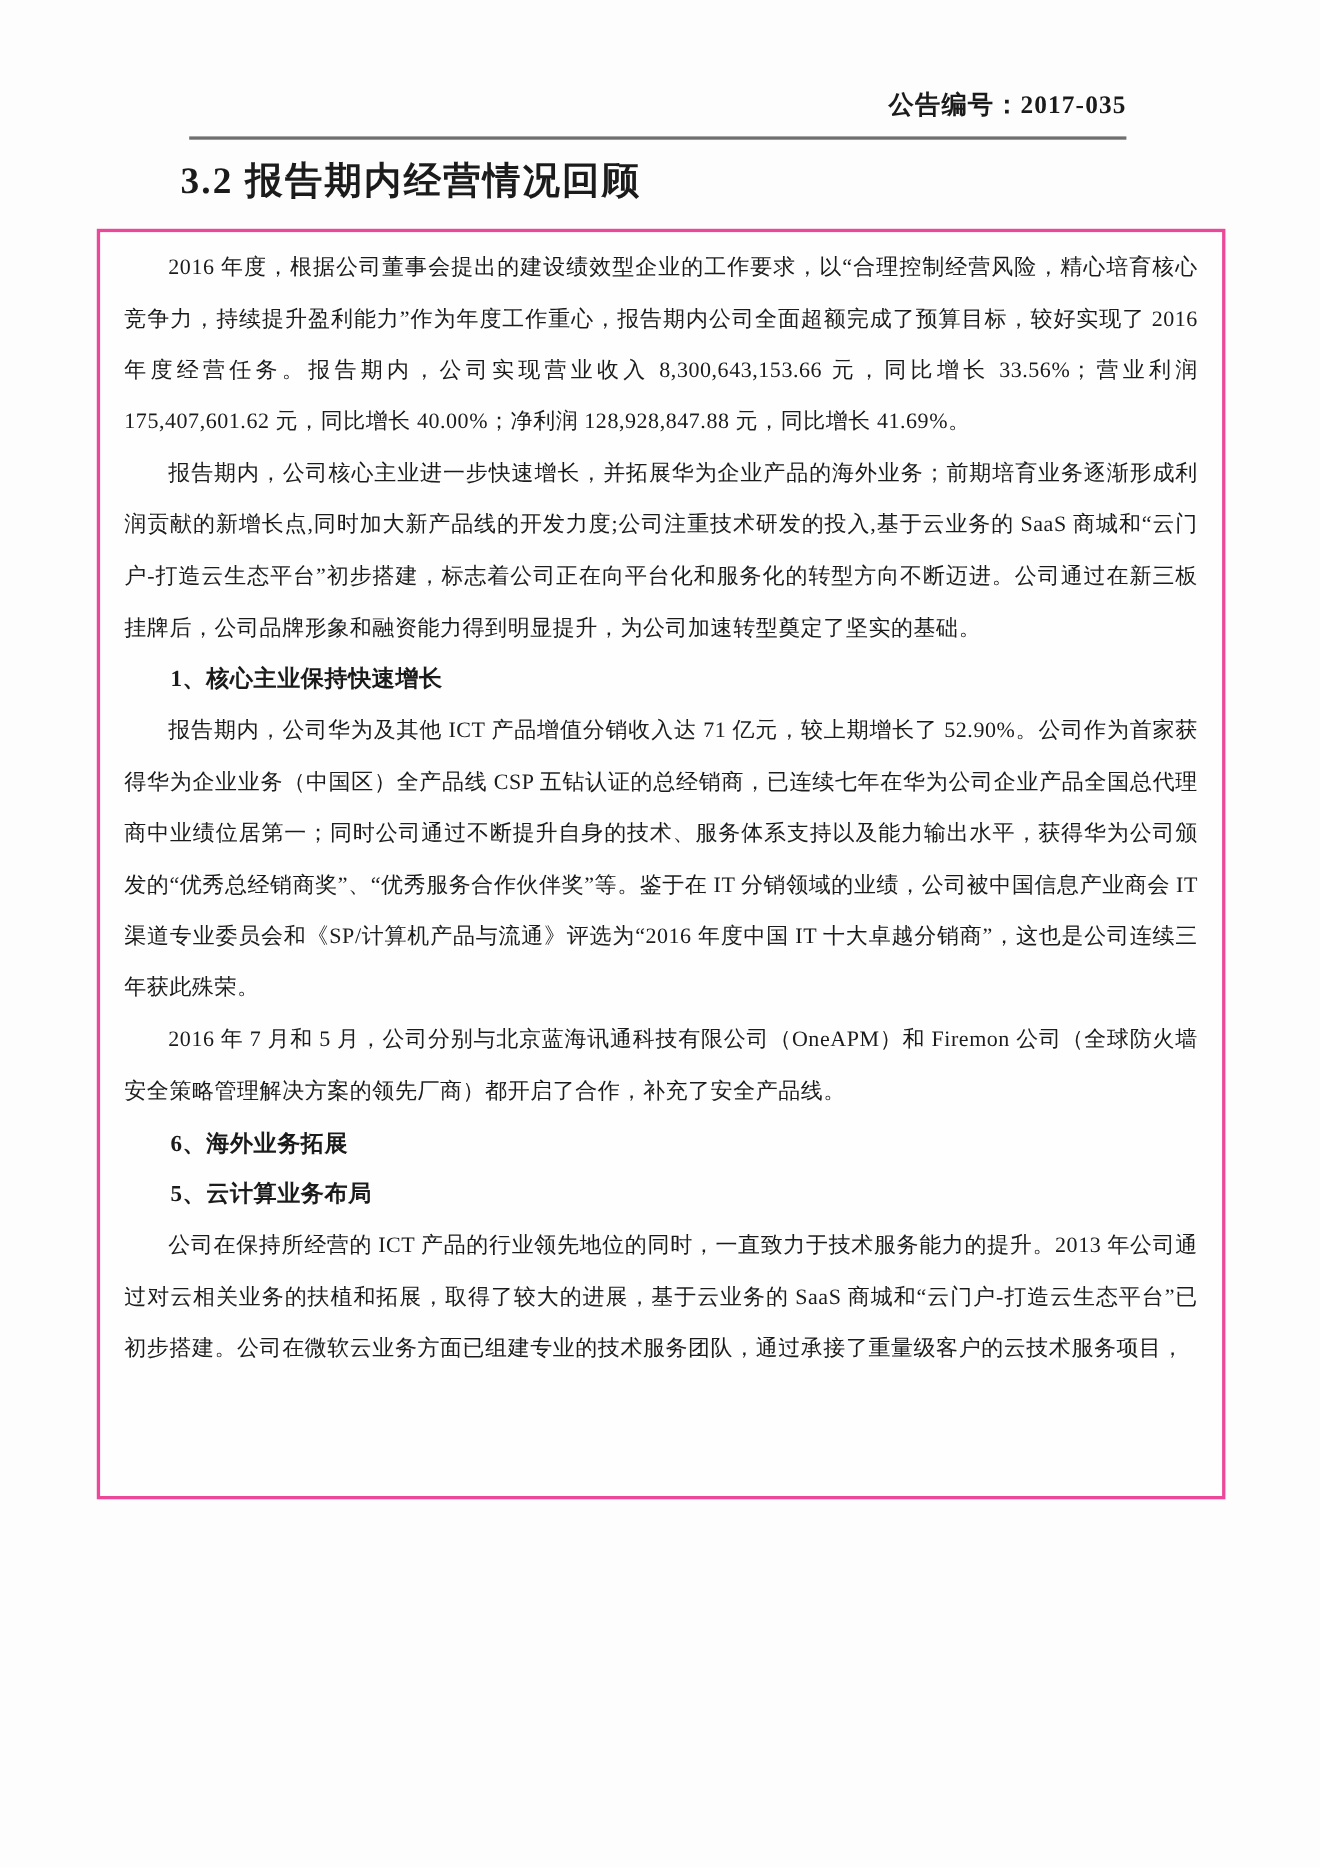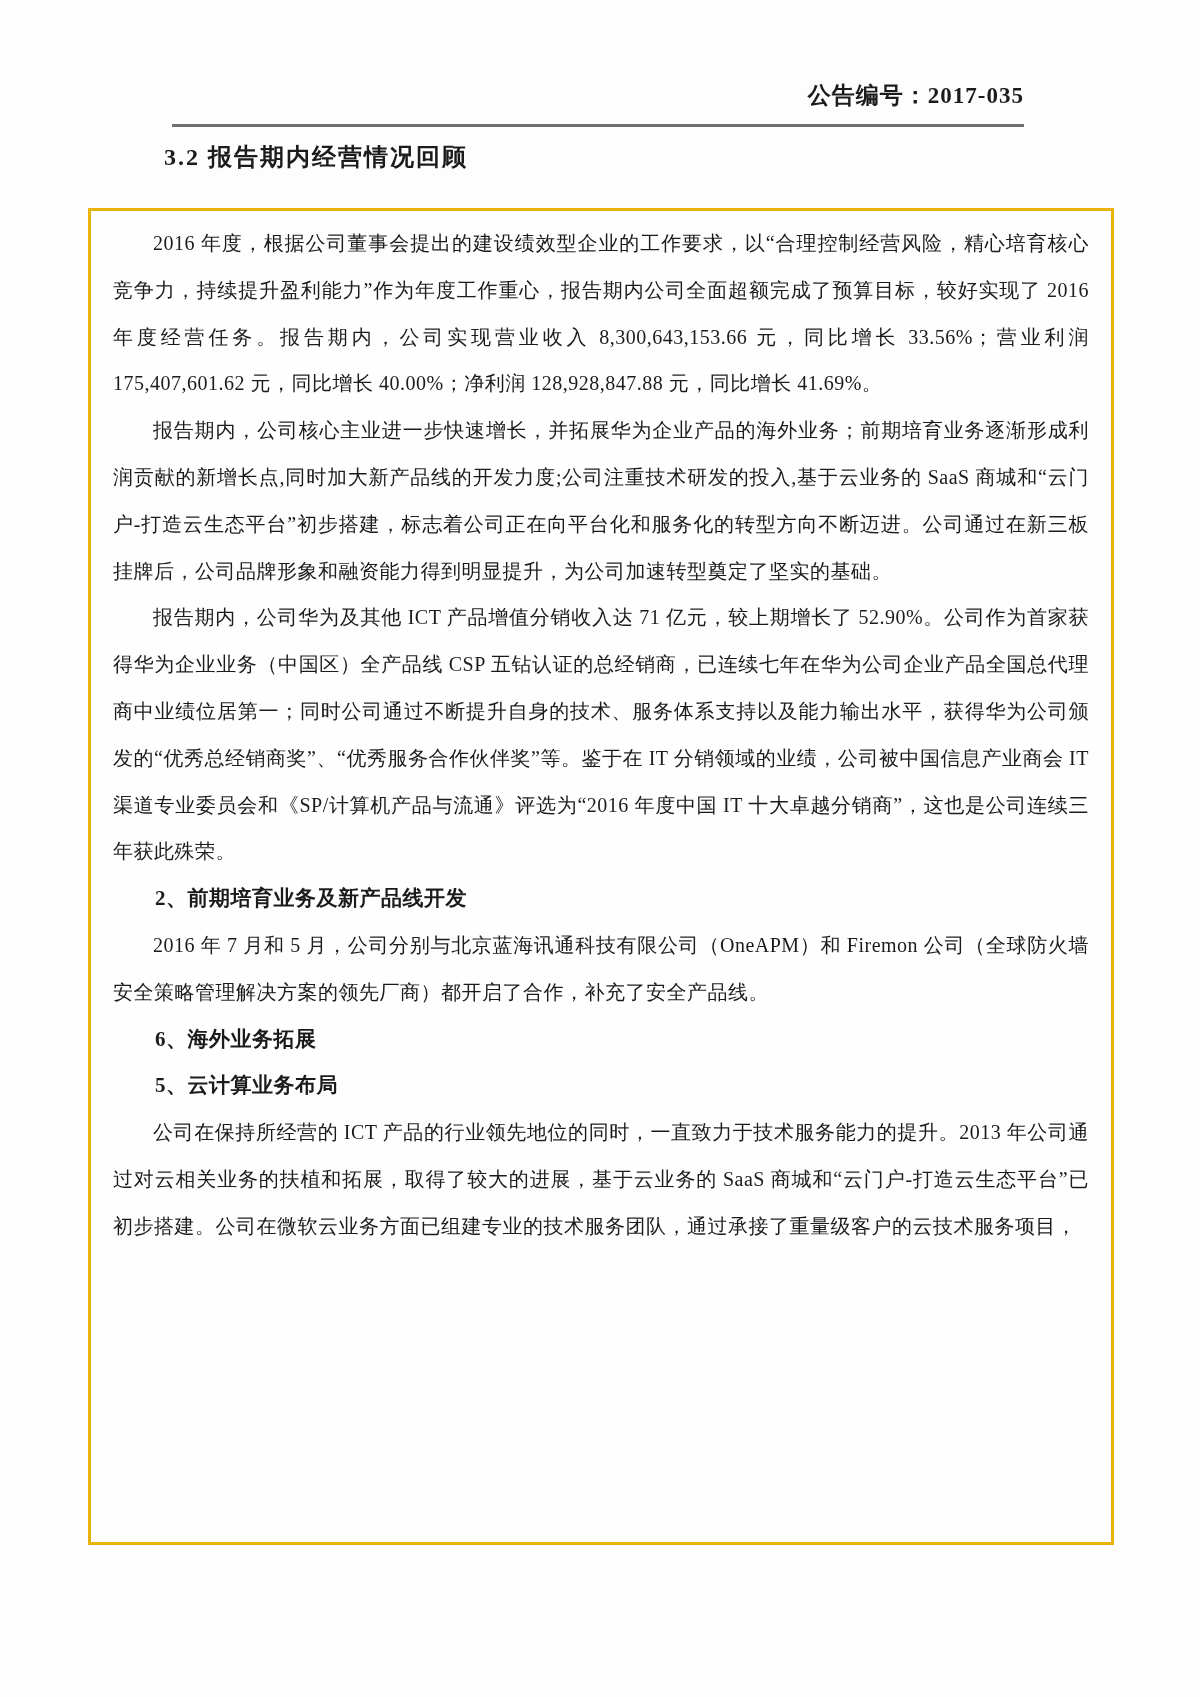--- a/index.html
+++ b/index.html
@@ -31,32 +31,32 @@
     left: 172px;
     width: 852px;
     height: 3px;
     background: #6f6f6f;
   }
   .section-title {
     position: absolute;
     top: 141px;
     left: 164px;
     margin: 0;
-    font-size: 24px;
+    font-size: 34px;
     font-weight: bold;
     letter-spacing: 2px;
     white-space: nowrap;
   }
   .content-box {
     position: absolute;
     top: 208px;
     left: 88px;
     width: 1026px;
-    height: 1337px;
-    border: 3px solid #eab308;
+    height: 1155px;
+    border: 3px solid #ec4899;
     background: #fefefe;
     padding: 9px 22px 10px 22px;
     overflow: hidden;
   }
   .blk {
     margin: 0;
     font-size: 20px;
     line-height: 46.8px;
     text-align: justify;
     text-indent: 2em;
@@ -71,20 +71,20 @@
 </head>
 <body>
 
 <div class="page">
   <div class="doc-number">公告编号：2017-035</div>
   <div class="header-rule"></div>
   <h1 class="section-title">3.2 报告期内经营情况回顾</h1>
   <div class="content-box">
       <p class="blk para">2016 年度，根据公司董事会提出的建设绩效型企业的工作要求，以“合理控制经营风险，精心培育核心竞争力，持续提升盈利能力”作为年度工作重心，报告期内公司全面超额完成了预算目标，较好实现了 2016 年度经营任务。报告期内，公司实现营业收入 8,300,643,153.66 元，同比增长 33.56%；营业利润 175,407,601.62 元，同比增长 40.00%；净利润 128,928,847.88 元，同比增长 41.69%。</p>
       <p class="blk para">报告期内，公司核心主业进一步快速增长，并拓展华为企业产品的海外业务；前期培育业务逐渐形成利润贡献的新增长点,同时加大新产品线的开发力度;公司注重技术研发的投入,基于云业务的 SaaS 商城和“云门户-打造云生态平台”初步搭建，标志着公司正在向平台化和服务化的转型方向不断迈进。公司通过在新三板挂牌后，公司品牌形象和融资能力得到明显提升，为公司加速转型奠定了坚实的基础。</p>
+      <p class="blk heading">1、核心主业保持快速增长</p>
       <p class="blk para">报告期内，公司华为及其他 ICT 产品增值分销收入达 71 亿元，较上期增长了 52.90%。公司作为首家获得华为企业业务（中国区）全产品线 CSP 五钻认证的总经销商，已连续七年在华为公司企业产品全国总代理商中业绩位居第一；同时公司通过不断提升自身的技术、服务体系支持以及能力输出水平，获得华为公司颁发的“优秀总经销商奖”、“优秀服务合作伙伴奖”等。鉴于在 IT 分销领域的业绩，公司被中国信息产业商会 IT 渠道专业委员会和《SP/计算机产品与流通》评选为“2016 年度中国 IT 十大卓越分销商”，这也是公司连续三年获此殊荣。</p>
-      <p class="blk heading">2、前期培育业务及新产品线开发</p>
       <p class="blk para">2016 年 7 月和 5 月，公司分别与北京蓝海讯通科技有限公司（OneAPM）和 Firemon 公司（全球防火墙安全策略管理解决方案的领先厂商）都开启了合作，补充了安全产品线。</p>
       <p class="blk heading">6、海外业务拓展</p>
       <p class="blk heading">5、云计算业务布局</p>
       <p class="blk para">公司在保持所经营的 ICT 产品的行业领先地位的同时，一直致力于技术服务能力的提升。2013 年公司通过对云相关业务的扶植和拓展，取得了较大的进展，基于云业务的 SaaS 商城和“云门户-打造云生态平台”已初步搭建。公司在微软云业务方面已组建专业的技术服务团队，通过承接了重量级客户的云技术服务项目，</p>
     </div>
 </div>
 
 </body></html>

